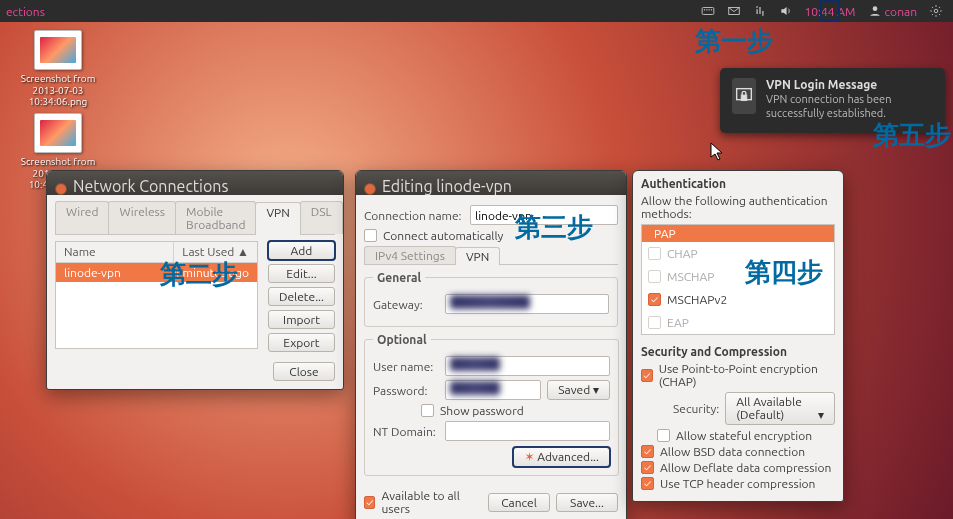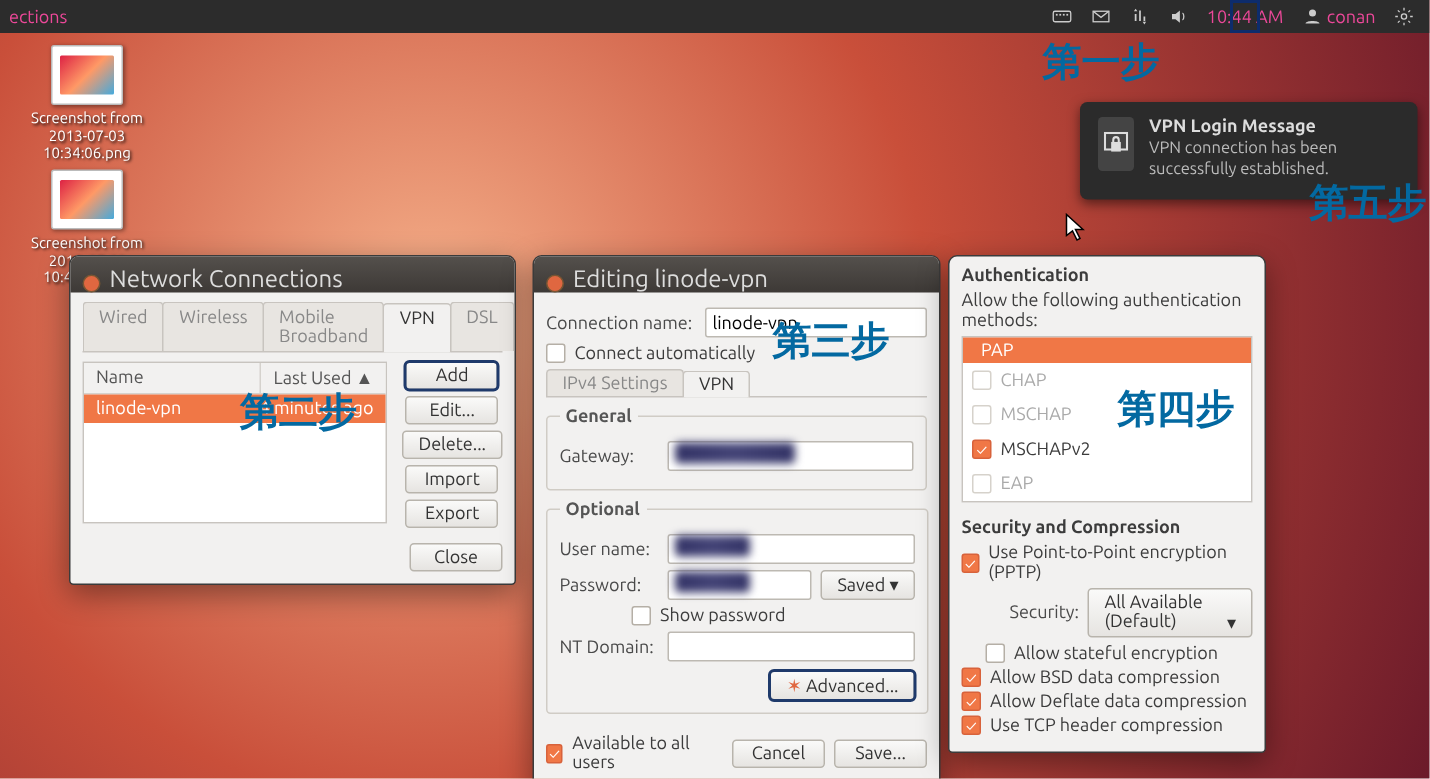--- a/index.html
+++ b/index.html
@@ -33,21 +33,21 @@
 .list { border:1px solid #c8c4bf; background:#fff; min-height: 108px; }
 .list .hdr { display:flex; background:#f2f1f0; border-bottom:1px solid #d5d2cd; font-size:12px; color:#555;}
 .list .hdr div { padding:3px 8px; }
 .list .hdr .col-name { flex:1; border-right:1px solid #d5d2cd;}
 .list .row { display:flex; background:#f07746; color:#fff; }
 .list .row div { padding:3px 8px; }
 .list .row .col-name { flex:1; }
 
 
 .btn { display:inline-block; min-width:62px; padding:2px 10px; background:linear-gradient(#fafaf9,#e6e4e1); border:1px solid #b8b4ac; border-radius:3px; text-align:center; font-size:12px; color:#333;}
-.btn-col { display:flex; flex-direction:column; gap:4px; margin-left:6px;align-items:center;}
+.btn-col { display:flex; flex-direction:column; gap:4px; margin-left:6px;}
 .btn.hl { outline:2px solid #1f3a6b; outline-offset:-1px;}
 
 
 .frow { display:flex; align-items:center; gap:6px; margin:4px 0; font-size:12px;}
 .frow label { width:100px; text-align:left; color:#4a4a4a;}
 .frow .inline-label { width:auto; }
 .inp { flex:1; min-width:0; height:20px; border:1px solid #bdb9b2; background:#fff; border-radius:2px; padding:0 4px; font-size:12px;}
 fieldset { border:1px solid #d0ccc5; border-radius:3px; padding:6px 8px 8px; margin-top:6px;}
 fieldset legend { padding:0 4px; font-size:12px; font-weight:bold; color:#555;}
 .section-title { font-weight:bold; font-size:12px; margin:10px 0 4px;}
@@ -295,33 +295,33 @@
           <span class="chk dis">
             <span class="box"></span>
             <span>EAP</span>
           </span>
         </div>
     </div>
 
     <div class="section-title">Security and Compression</div>
     <div class="chk">
         <span class="box on">✓</span>
-        <span>Use Point-to-Point encryption (PPTP)</span>
+        <span>Use Point-to-Point encryption (CHAP)</span>
       </div>
     <div class="frow" style="margin-left:32px">
       <label class="inline-label">Security:</label>
       <span class="btn" style="flex:1;min-width:0;text-align:left"><span>All Available (Default)</span> <span style="float:right">▾</span></span>
     </div>
     <div class="chk" style="margin-left:16px">
         <span class="box"></span>
         <span>Allow stateful encryption</span>
       </div>
     <div class="chk">
         <span class="box on">✓</span>
-        <span>Allow BSD data compression</span>
+        <span>Allow BSD data connection</span>
       </div>
     <div class="chk">
         <span class="box on">✓</span>
         <span>Allow Deflate data compression</span>
       </div>
     <div class="chk">
         <span class="box on">✓</span>
         <span>Use TCP header compression</span>
       </div>
 

